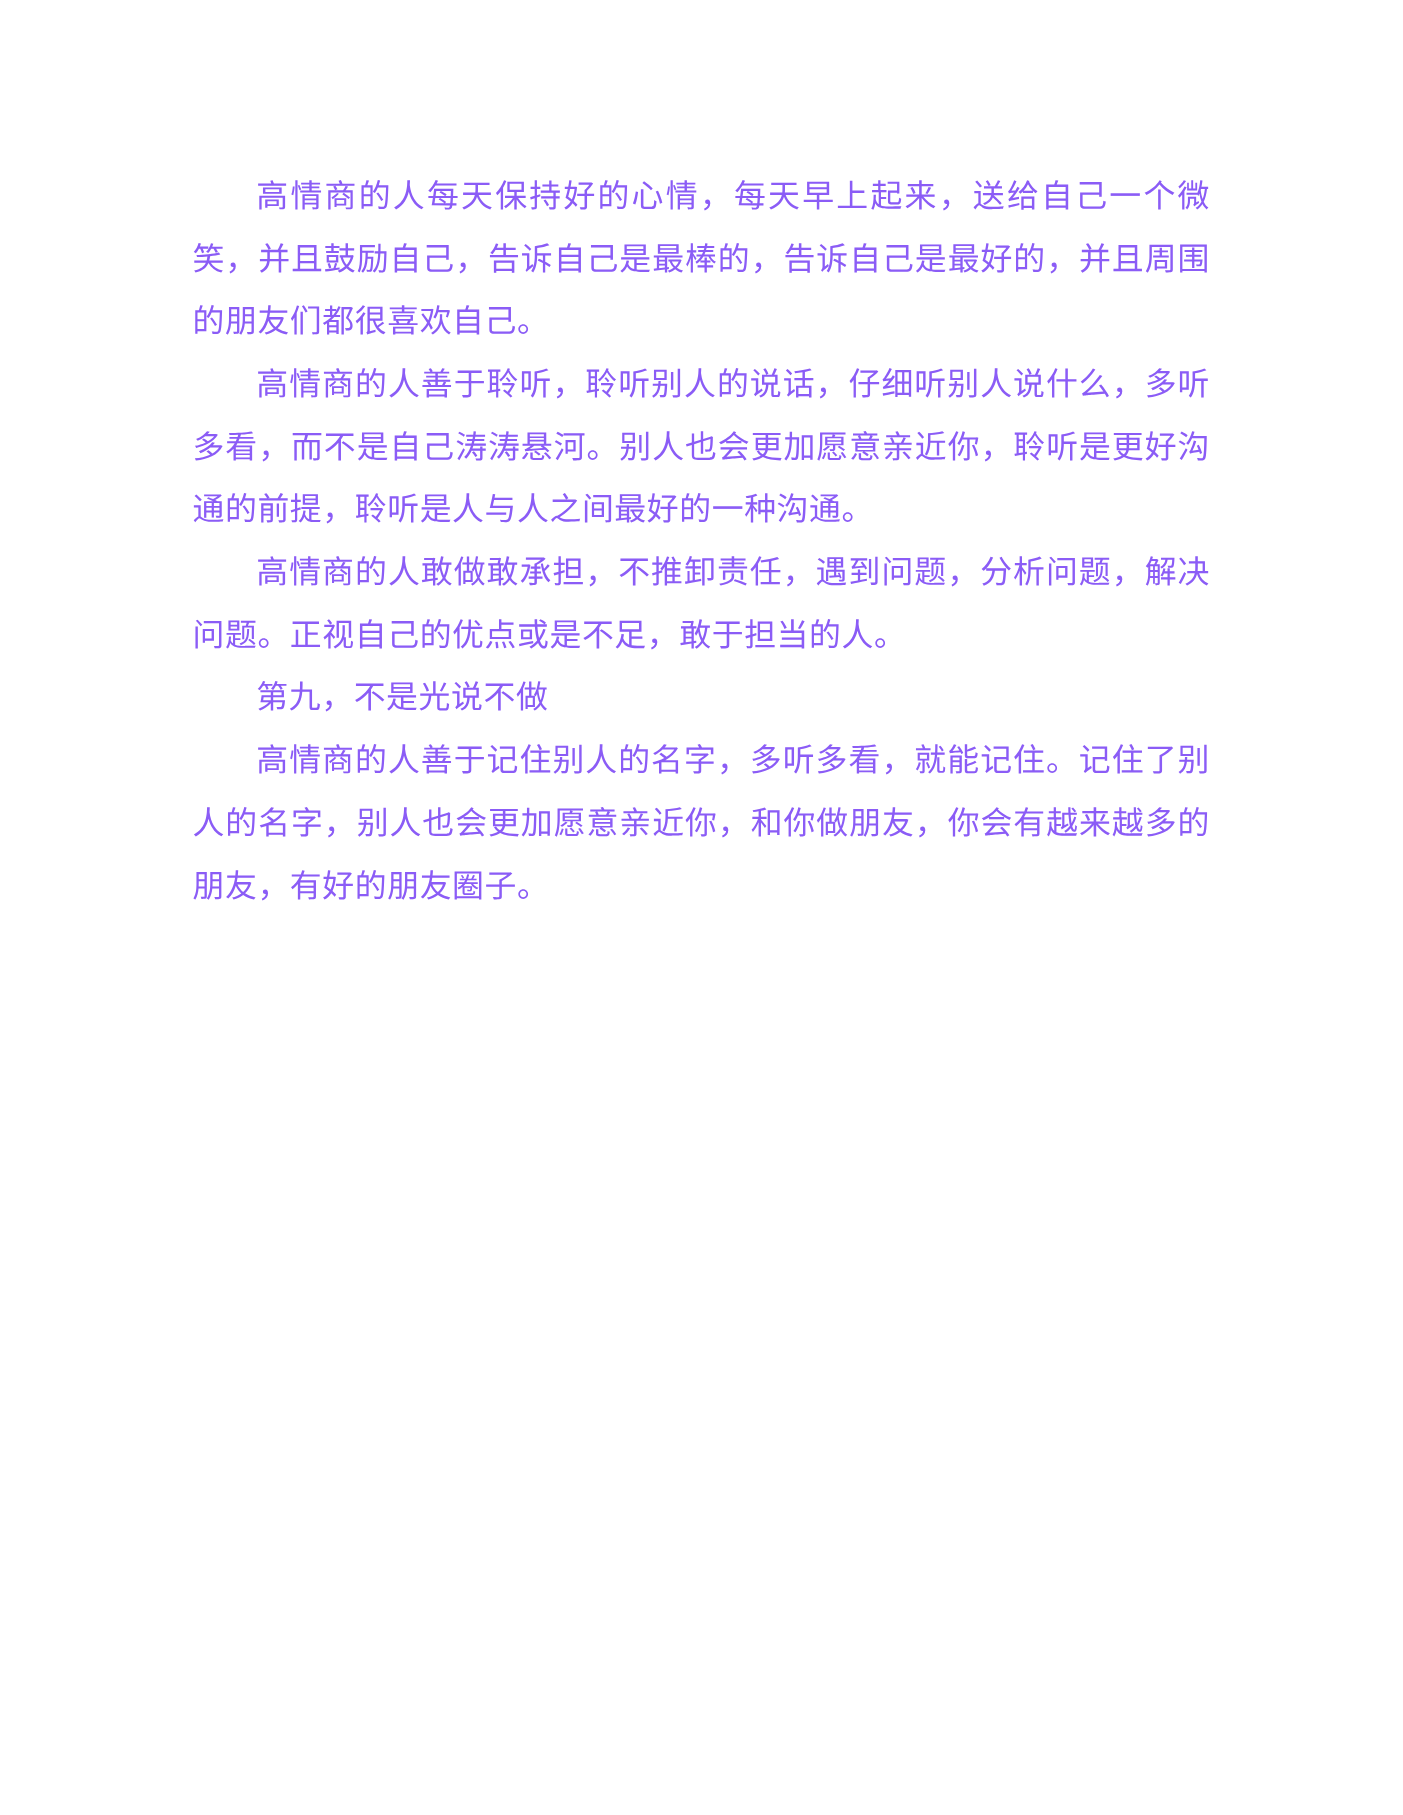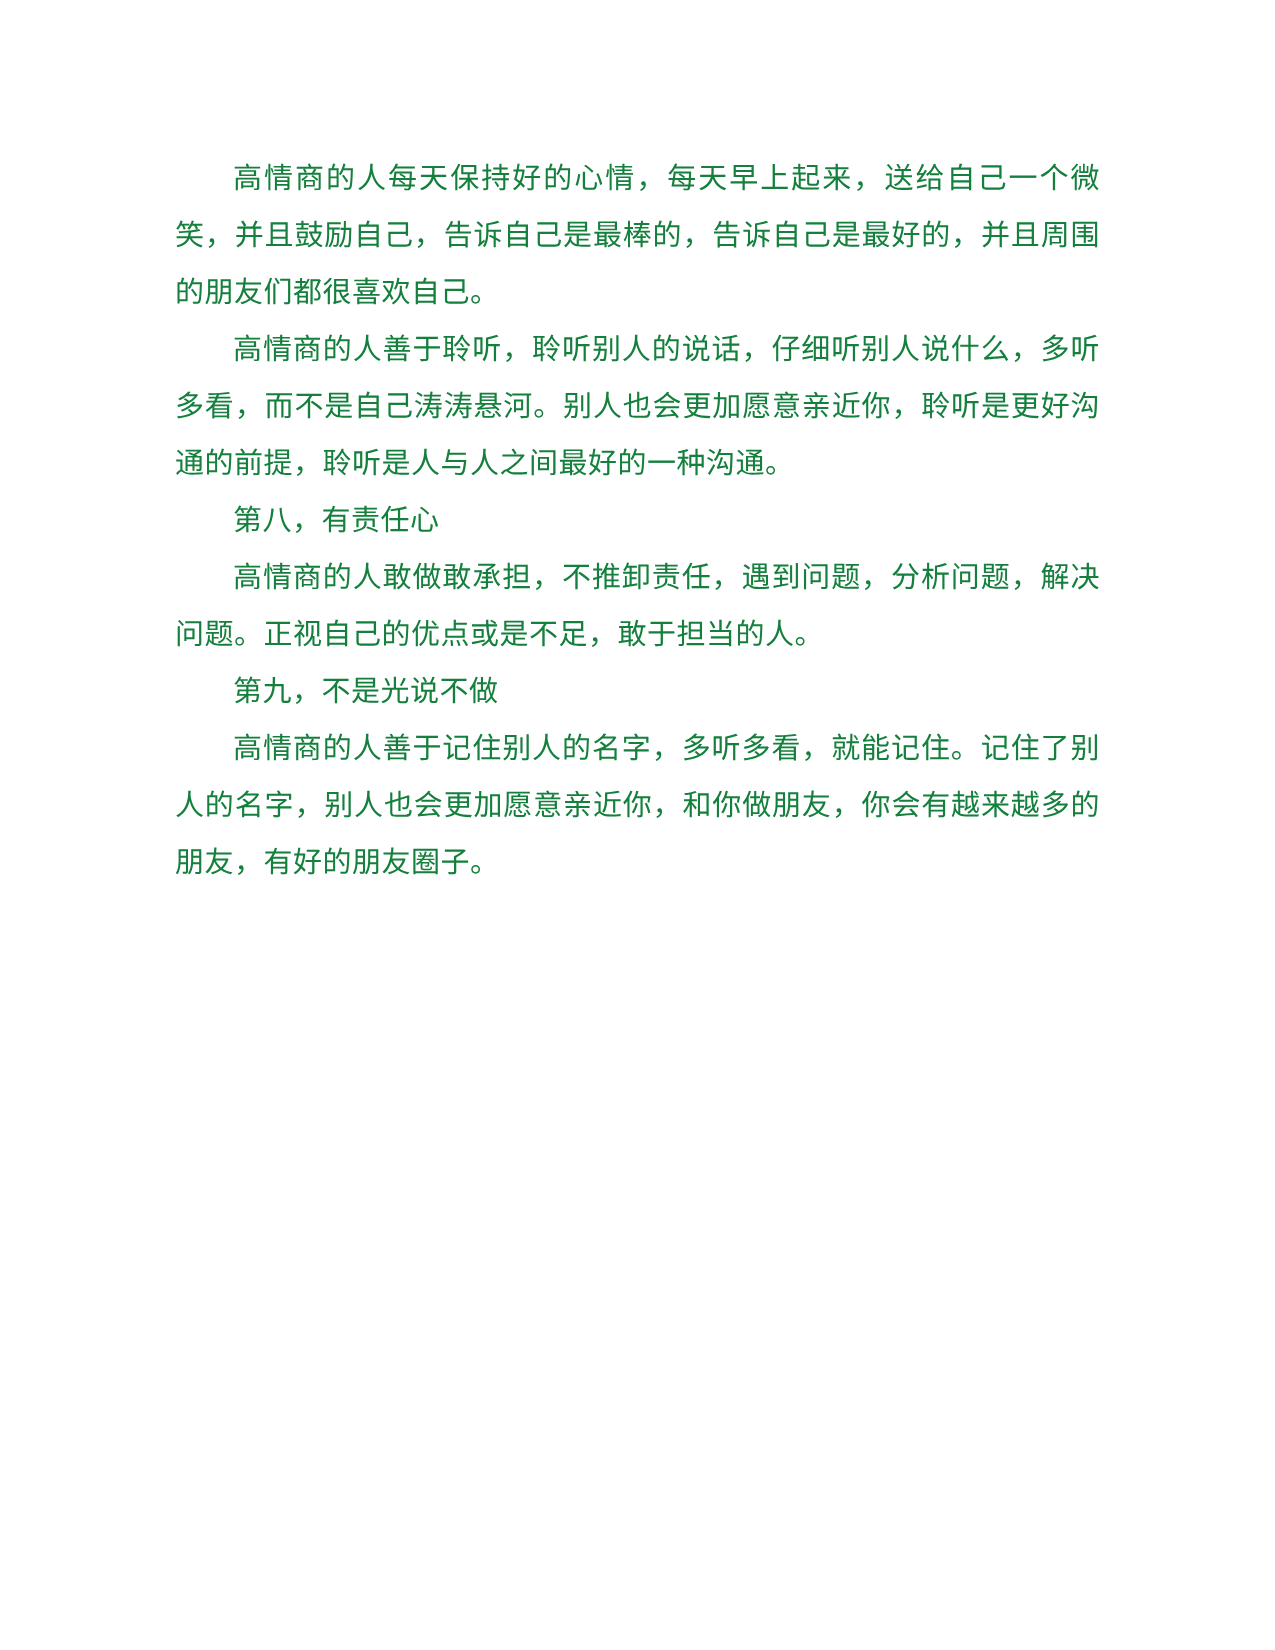--- a/index.html
+++ b/index.html
@@ -17,21 +17,21 @@
     padding: 150px 175px 0 175px;
     font-family: "DejaVu Serif", "Liberation Serif", serif;
   }
   .doc-body {
     width: 925px;
   }
   p.para {
     margin: 0 0 0 0;
     font-size: 29px;
     line-height: 57px;
-    color: #15803d;
+    color: #8b5cf6;
     text-align: justify;
     text-justify: inter-ideograph;
     letter-spacing: 0.5px;
     text-indent: 2em;
     font-weight: 400;
   }
   p.para.gap-after {
     margin-bottom: 10px;
   }
 </style>
@@ -39,21 +39,20 @@
 <body>
 
 <div class="page">
   <div class="doc-body">
 
     <p class="para">高情商的人每天保持好的心情，每天早上起来，送给自己一个微笑，并且鼓励自己，告诉自己是最棒的，告诉自己是最好的，并且周围的朋友们都很喜欢自己。</p>
 
 
     <p class="para">高情商的人善于聆听，聆听别人的说话，仔细听别人说什么，多听多看，而不是自己涛涛悬河。别人也会更加愿意亲近你，聆听是更好沟通的前提，聆听是人与人之间最好的一种沟通。</p>
 
-    <p class="para">第八，有责任心</p>
 
     <p class="para">高情商的人敢做敢承担，不推卸责任，遇到问题，分析问题，解决问题。正视自己的优点或是不足，敢于担当的人。</p>
 
     <p class="para">第九，不是光说不做</p>
 
 
 
     <p class="para">高情商的人善于记住别人的名字，多听多看，就能记住。记住了别人的名字，别人也会更加愿意亲近你，和你做朋友，你会有越来越多的朋友，有好的朋友圈子。</p>
 
   </div>

